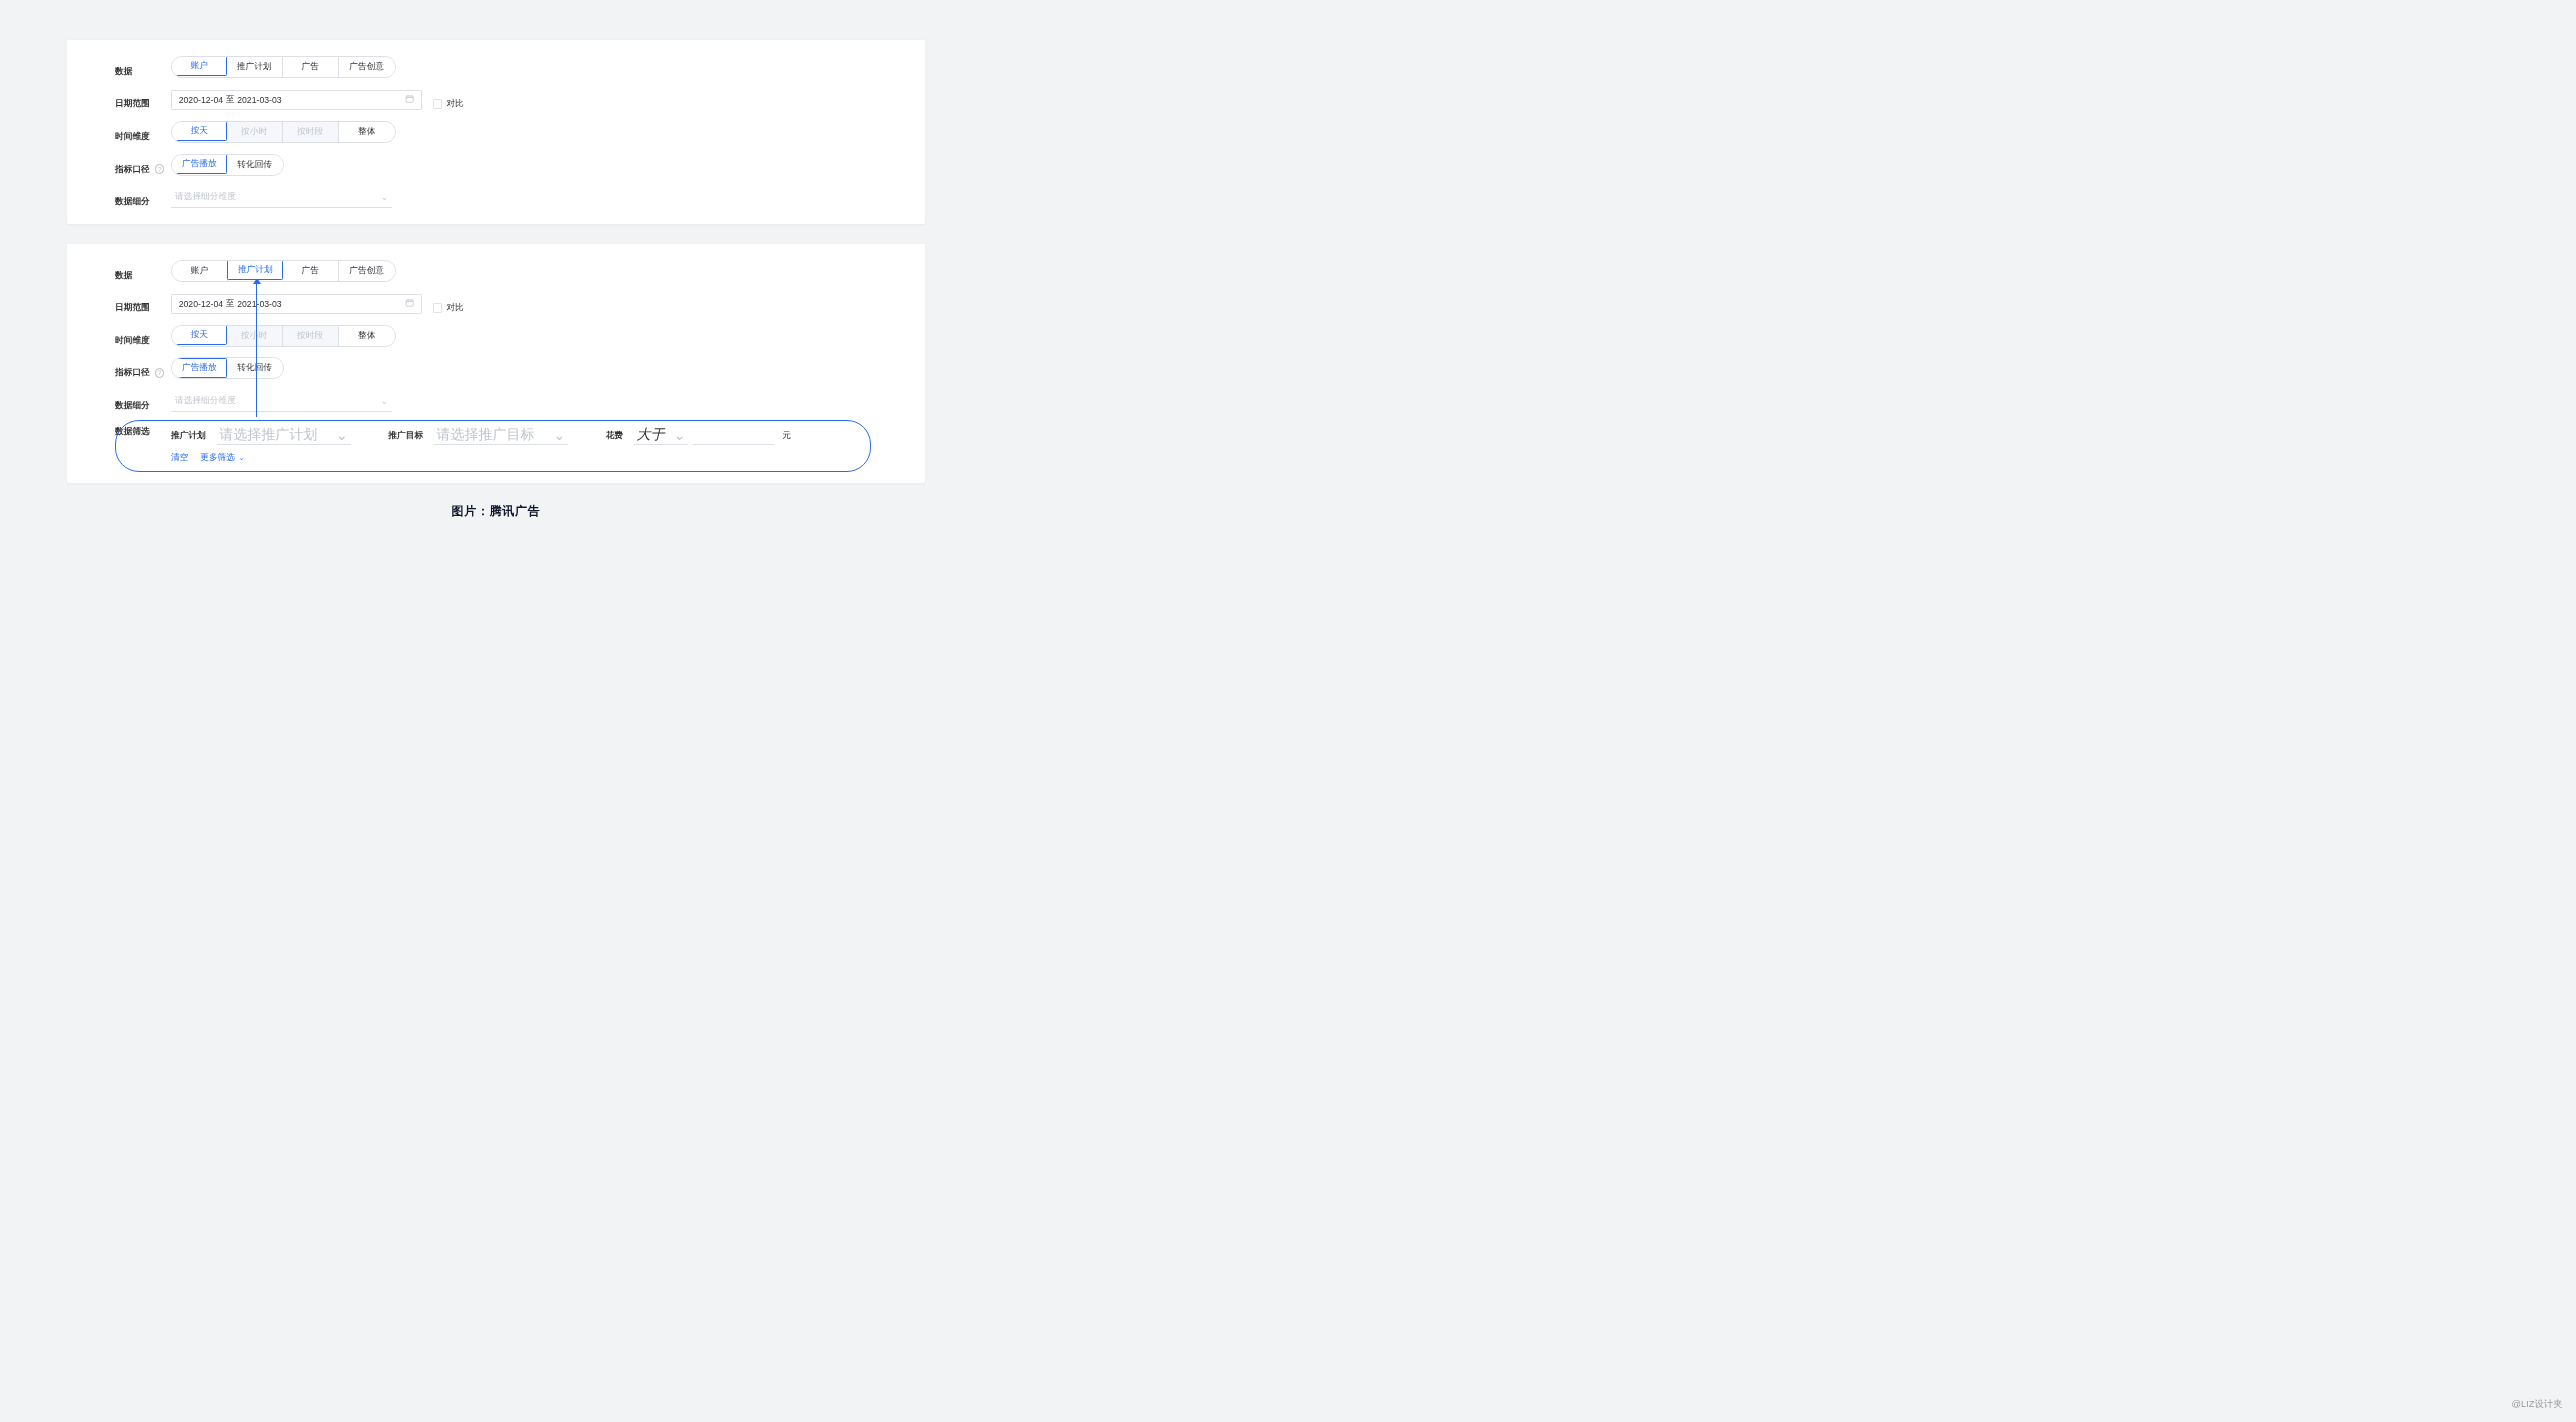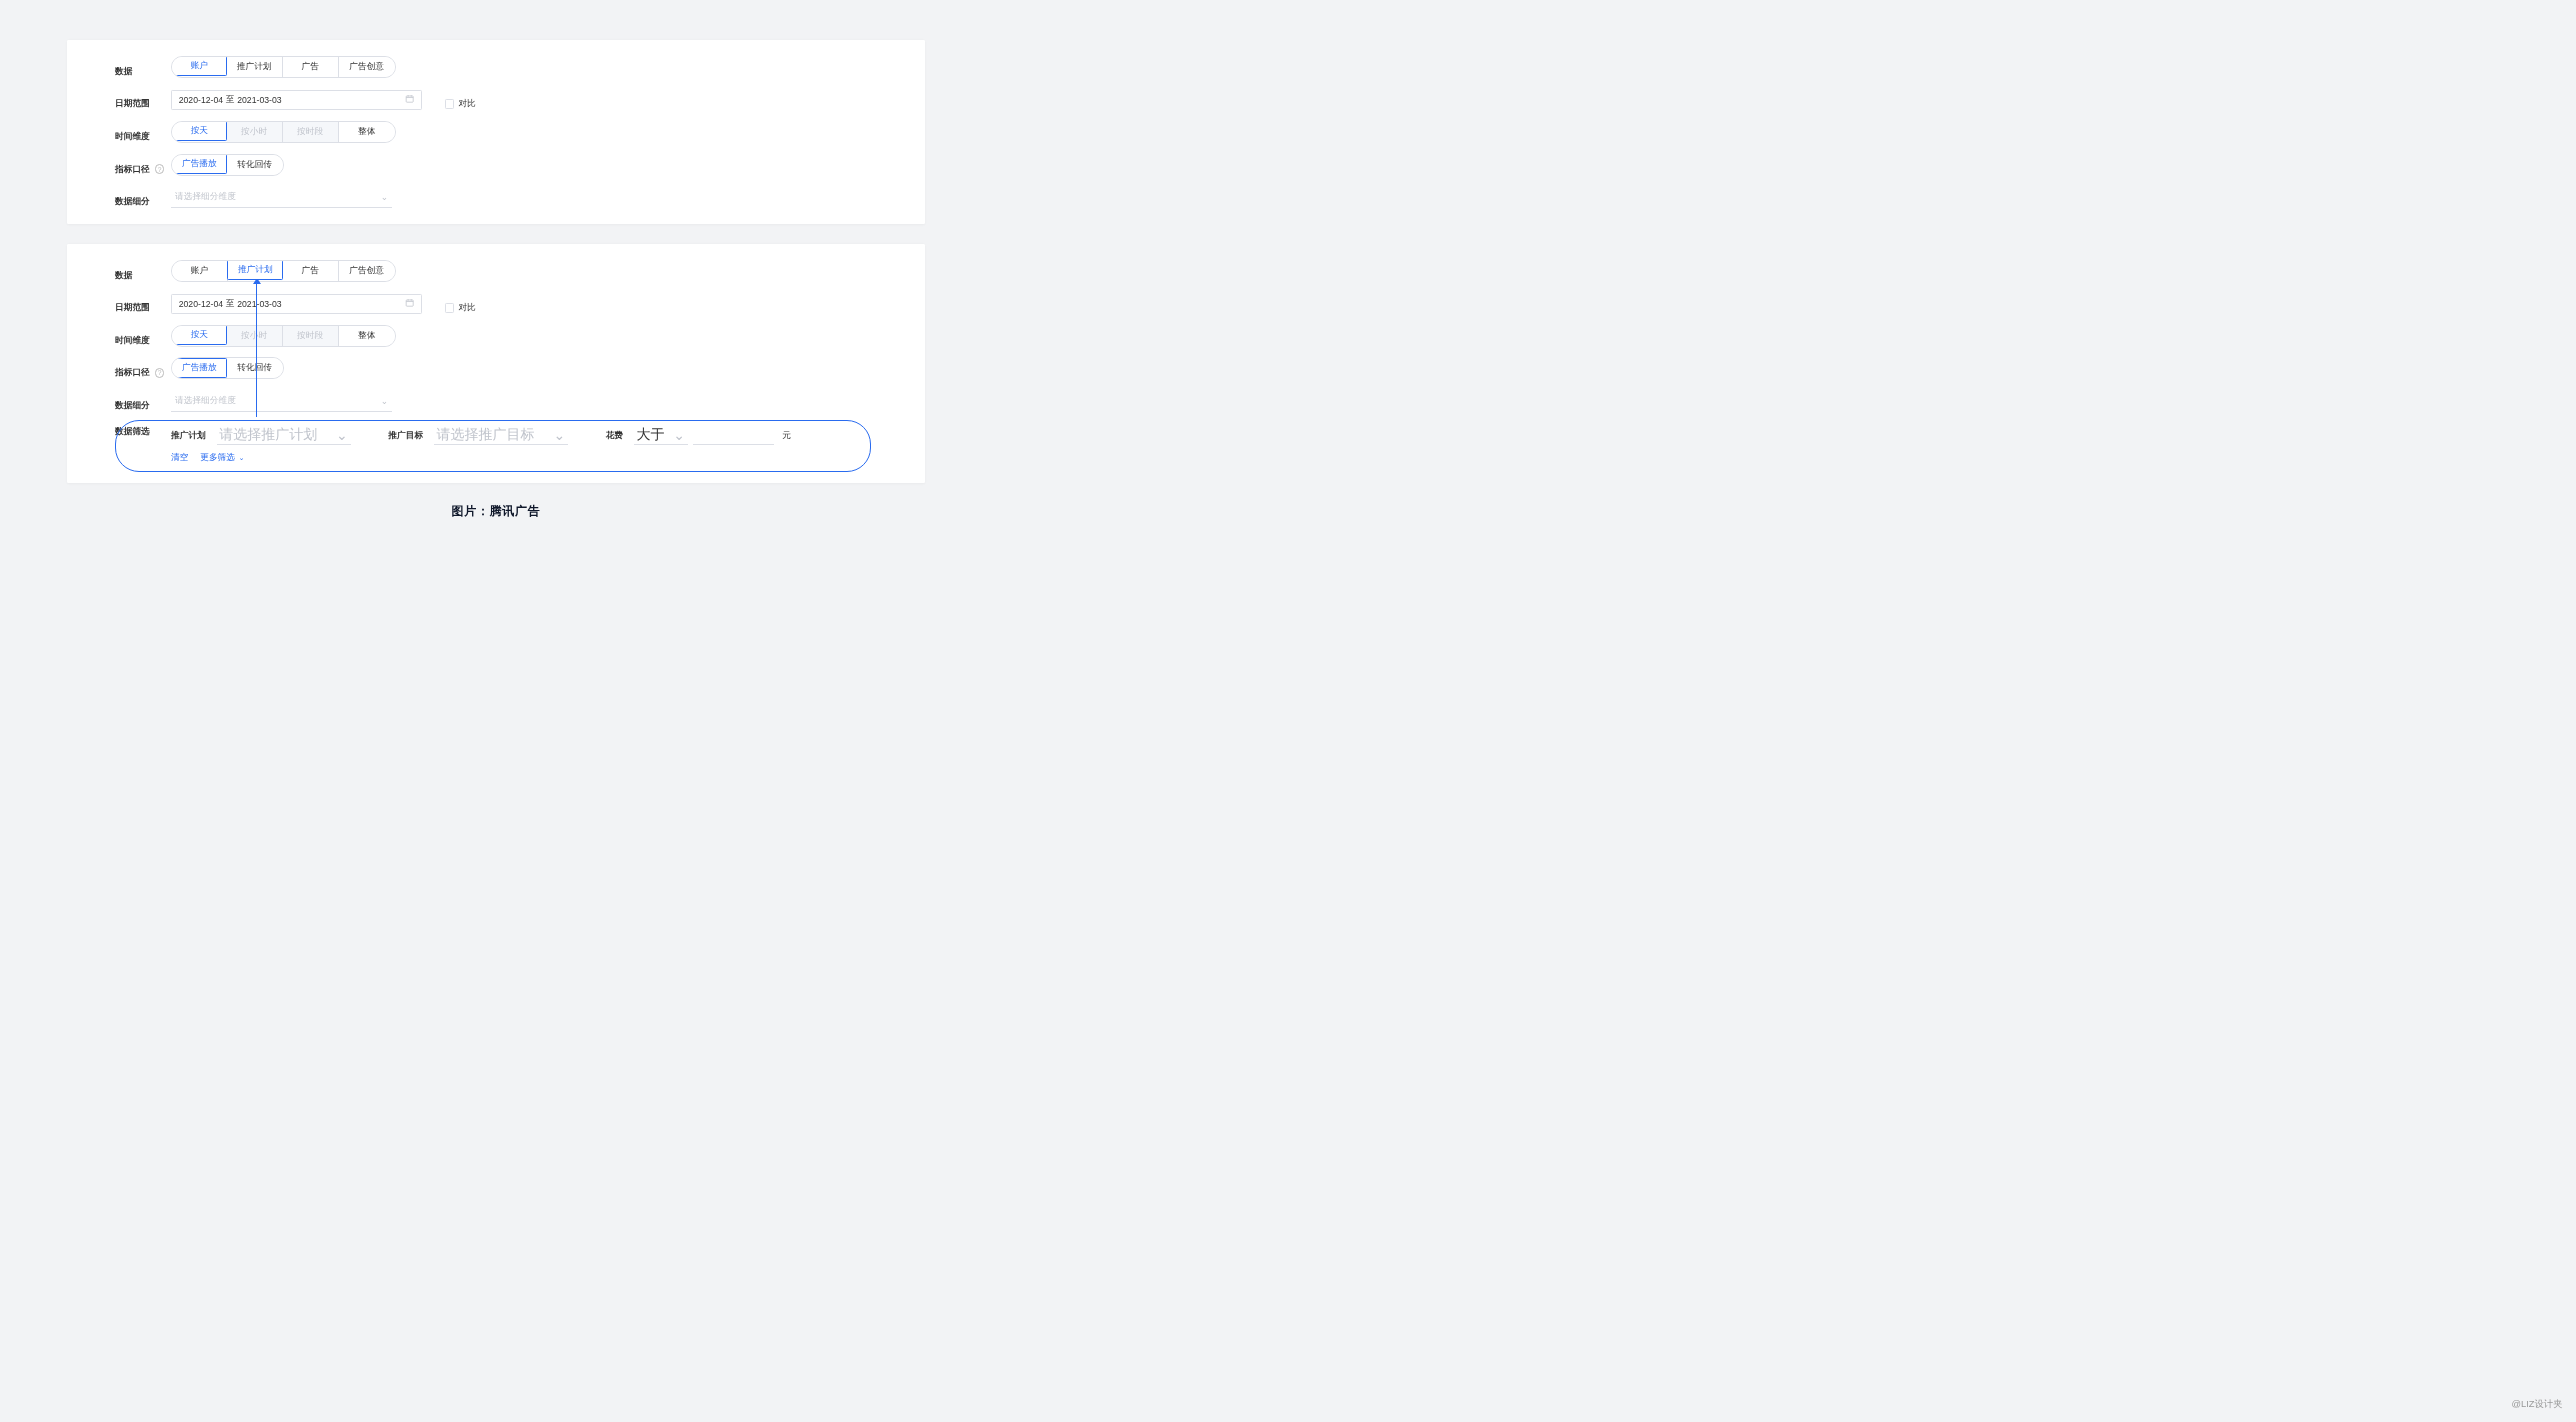--- a/index.html
+++ b/index.html
@@ -90,21 +90,21 @@
   color: #333;
   background: #fff;
 }
 .date-input .cal-icon {
   margin-left: auto;
   color: #c0c4cc;
 }
 .checkbox-wrap {
   display: flex;
   align-items: center;
-  margin-left: 23px;
+  margin-left: 11px;
 }
 .checkbox {
   width: 9.4px;
   height: 9.4px;
   border: 0.7px solid #dcdfe6;
   border-radius: 1.3px;
   margin-right: 4px;
   background: #fff;
 }
 .select-input {
@@ -154,21 +154,21 @@
   height: 19px;
   border-bottom: 0.7px solid #dcdfe6;
   display: flex;
   align-items: center;
   color: #c0c4cc;
   padding: 0 2.7px;
   min-width: 121px;
   font-size: 14px;
 }
 .sel-underline .chev { margin-left: auto; color: #c0c4cc; }
-.sel-underline.short { min-width: 54px; color: #333; }
+.sel-underline.short { min-width: 54px; color: #333; font-style: italic; }
 .unit { color: #333; margin-left: 2.7px; margin-right: 5.4px; }
 .filter-row2 {
   margin-top: 6.7px;
 }
 .link {
   color: #296bef;
   font-size: 8.7px;
   cursor: pointer;
   margin-right: 9.4px;
 }

